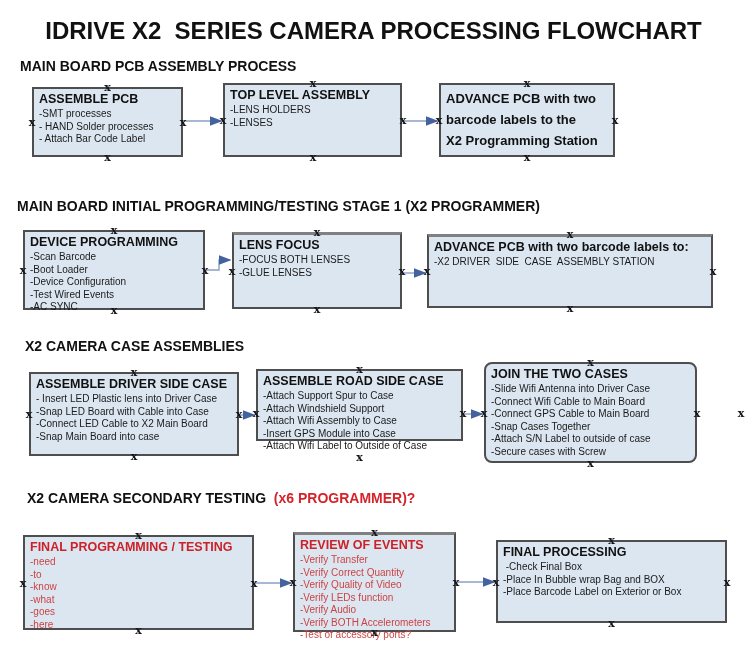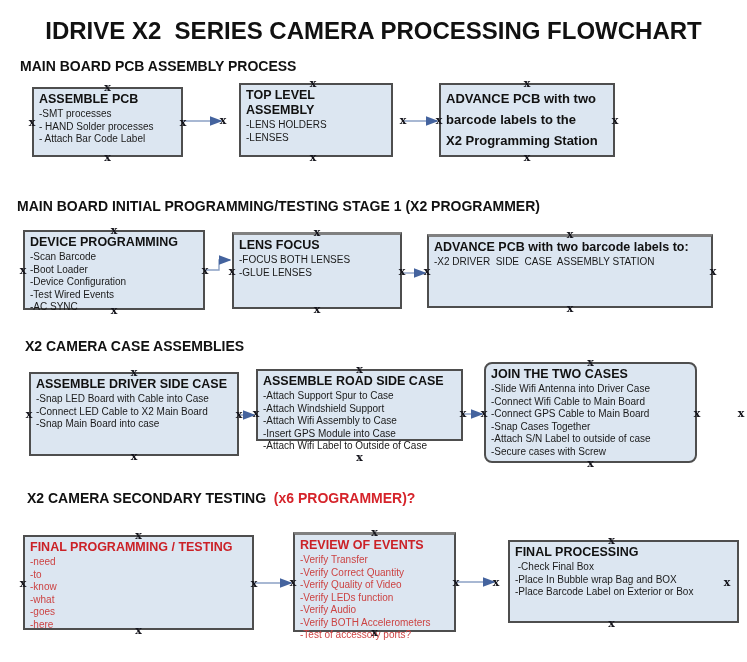--- a/index.html
+++ b/index.html
@@ -68,21 +68,21 @@
       <polyline points="456,582 494,582" fill="none" stroke="#8ba0c4" stroke-width="1.4" marker-end="url(#ah)"></polyline>
     </svg>
 
   <div id="boxes">
       <div class="box" style="left: 32px; top: 87px; width: 151px; height: 70px;">
         <div class="box-title">ASSEMBLE PCB</div>
         <div class="box-item">-SMT processes</div>
         <div class="box-item">- HAND Solder processes</div>
         <div class="box-item">- Attach Bar Code Label</div>
       </div>
-      <div class="box" style="left: 223px; top: 83px; width: 154px; height: 74px; margin-left: 16px;">
+      <div class="box" style="left: 223px; top: 83px; width: 179px; height: 74px;">
         <div class="box-title">TOP LEVEL ASSEMBLY</div>
         <div class="box-item">-LENS HOLDERS</div>
         <div class="box-item">-LENSES</div>
       </div>
       <div class="box multiline-title" style="left: 439px; top: 83px; width: 176px; height: 74px;">
         <div class="box-title">ADVANCE PCB with two
 barcode labels to the
  X2 Programming Station</div>
       </div>
       <div class="box" style="left: 23px; top: 230px; width: 182px; height: 80px;">
@@ -97,20 +97,21 @@
         <div class="box-title">LENS FOCUS</div>
         <div class="box-item">-FOCUS BOTH LENSES</div>
         <div class="box-item">-GLUE LENSES</div>
       </div>
       <div class="box thick-top" style="left: 427px; top: 234px; width: 286px; height: 74px;">
         <div class="box-title">ADVANCE PCB with two barcode labels to:</div>
         <div class="box-item">-X2 DRIVER  SIDE  CASE  ASSEMBLY STATION</div>
       </div>
       <div class="box" style="left: 29px; top: 372px; width: 210px; height: 84px;">
         <div class="box-title">ASSEMBLE DRIVER SIDE CASE</div>
+        <div class="box-item">- Insert LED Plastic lens into Driver Case</div>
         <div class="box-item">-Snap LED Board with Cable into Case</div>
         <div class="box-item">-Connect LED Cable to X2 Main Board</div>
         <div class="box-item">-Snap Main Board into case</div>
       </div>
       <div class="box" style="left: 256px; top: 369px; width: 207px; height: 72px;">
         <div class="box-title">ASSEMBLE ROAD SIDE CASE</div>
         <div class="box-item">-Attach Support Spur to Case</div>
         <div class="box-item">-Attach Windshield Support</div>
         <div class="box-item">-Attach Wifi Assembly to Case</div>
         <div class="box-item">-Insert GPS Module into Case</div>
@@ -137,21 +138,21 @@
       <div class="box red-box thick-top" style="left: 293px; top: 532px; width: 163px; height: 100px;">
         <div class="box-title">REVIEW OF EVENTS</div>
         <div class="box-item">-Verify Transfer</div>
         <div class="box-item">-Verify Correct Quantity</div>
         <div class="box-item">-Verify Quality of Video</div>
         <div class="box-item">-Verify LEDs function</div>
         <div class="box-item">-Verify Audio</div>
         <div class="box-item">-Verify BOTH Accelerometers</div>
         <div class="box-item">-Test of accessory ports?</div>
       </div>
-      <div class="box" style="left: 496px; top: 540px; width: 231px; height: 83px; margin-left: 12px;">
+      <div class="box" style="left: 496px; top: 540px; width: 231px; height: 83px;">
         <div class="box-title">FINAL PROCESSING</div>
         <div class="box-item"> -Check Final Box</div>
         <div class="box-item">-Place In Bubble wrap Bag and BOX</div>
         <div class="box-item">-Place Barcode Label on Exterior or Box</div>
       </div>
     </div>
 <span class="handle" style="left: 107.5px; top: 87px;">x</span>
     <span class="handle" style="left: 107.5px; top: 157px;">x</span>
     <span class="handle" style="left: 32px; top: 122px;">x</span>
     <span class="handle" style="left: 183px; top: 122px;">x</span>

